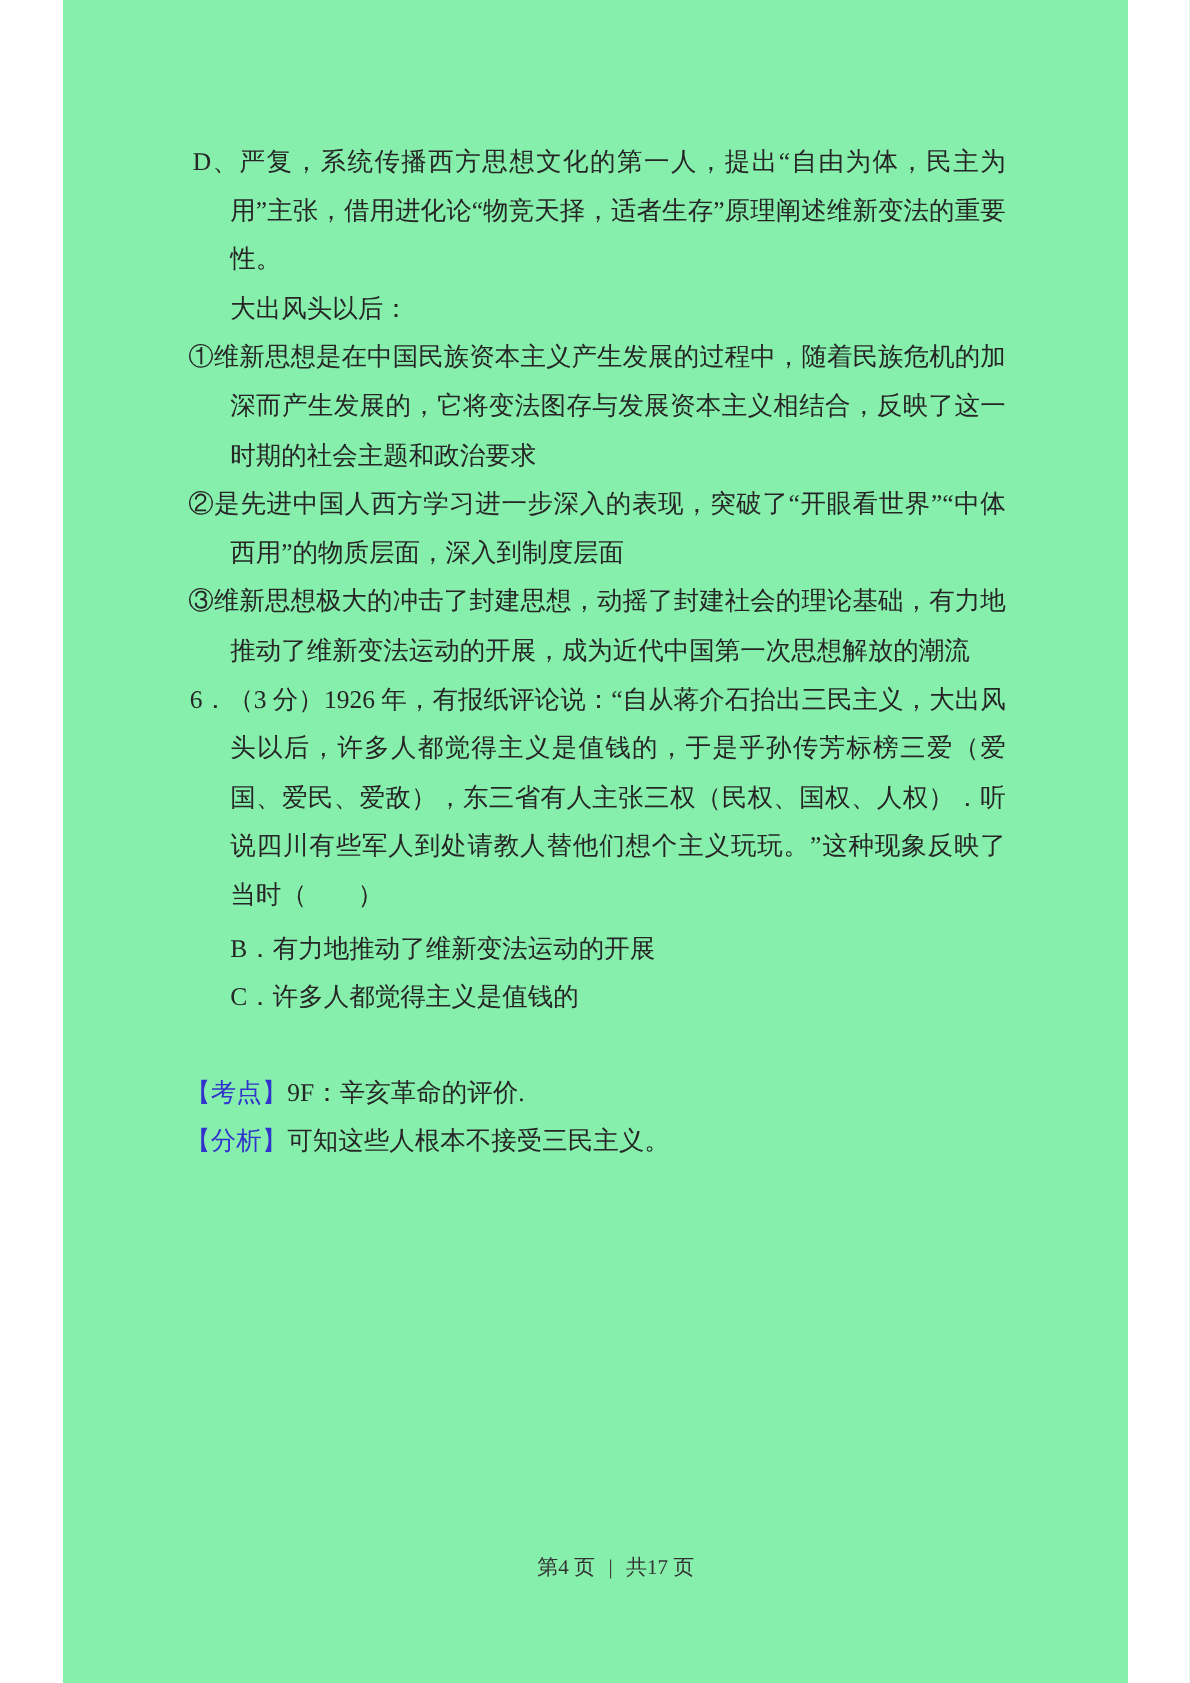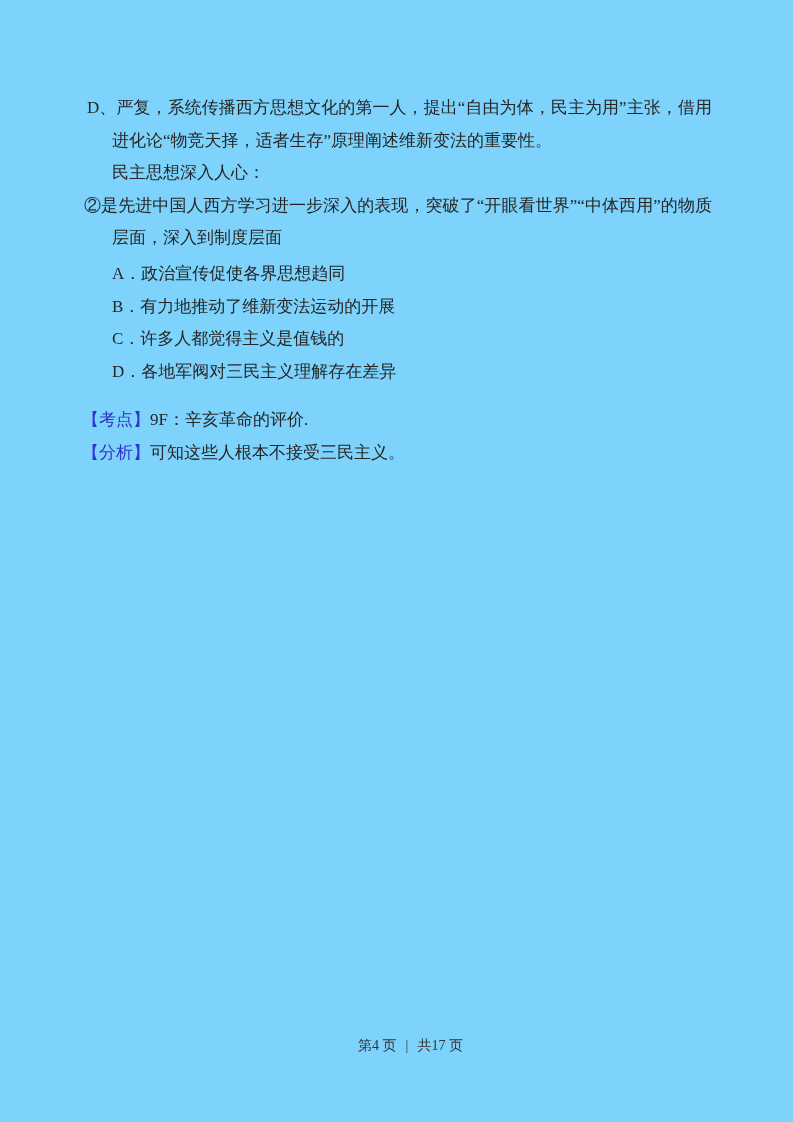--- a/index.html
+++ b/index.html
@@ -1,21 +1,21 @@
 <!DOCTYPE html>
 <html><head>
 <meta charset="utf-8">
 <style>
   html, body { margin: 0; padding: 0; background: #ffffff; }
   .page {
     position: relative;
-    width: 793px;
+    width: 710px;
     height: 1122px;
     margin: 0 auto;
-    background: #7dd3fc;
+    background: #86efac;
     font-family: "Liberation Serif", "DejaVu Serif", serif;
     font-size: 17px;
     line-height: 32.6px;
     color: #262626;
     overflow: hidden;
   }
   .content {
     position: absolute;
     top: 0;
     left: 112px;
@@ -30,21 +30,21 @@
   
   .p-flush  { margin-left: 0; }
   
   .p-point  { margin-left: 28px; text-indent: -28px; }
   
   .p-quest  { margin-top: 21px; margin-left: 33px; text-indent: -27px; }
   
   .options  { margin-top: 3px; }
   .p-opt    { margin-left: 33px; }
   
-  .annotations { margin-top: 16px; }
+  .annotations { margin-top: 31px; }
   .p-ann    { margin-left: 30px; text-indent: -30px; }
   .ann-label { color: #3232cc; }
 
   .footer {
     position: absolute;
     top: 1036px;
     left: 0;
     right: 0;
     text-align: center;
     font-size: 14px;
@@ -55,30 +55,31 @@
   .footer .sep { margin: 0 9px; }
 </style>
 </head>
 <body>
 
 <div class="page">
   <div class="content">
 
     <p class="p-optd">D、严复，系统传播西方思想文化的第一人，提出“自由为体，民主为用”主张，借用进化论“物竞天择，适者生存”原理阐述维新变法的重要性。</p>
 
-    <p class="p-flush">民主思想深入人心：</p>
+    <p class="p-flush">大出风头以后：</p>
 
+    <p class="p-point">①维新思想是在中国民族资本主义产生发展的过程中，随着民族危机的加深而产生发展的，它将变法图存与发展资本主义相结合，反映了这一时期的社会主题和政治要求</p>
     <p class="p-point">②是先进中国人西方学习进一步深入的表现，突破了“开眼看世界”“中体西用”的物质层面，深入到制度层面</p>
+    <p class="p-point">③维新思想极大的冲击了封建思想，动摇了封建社会的理论基础，有力地推动了维新变法运动的开展，成为近代中国第一次思想解放的潮流</p>
 
+    <p class="p-quest"><span>6．</span><span>（3 分）1926 年，有报纸评论说：“自从蒋介石抬出三民主义，大出风头以后，许多人都觉得主义是值钱的，于是乎孙传芳标榜三爱（爱国、爱民、爱敌），东三省有人主张三权（民权、国权、人权）．听说四川有些军人到处请教人替他们想个主义玩玩。”这种现象反映了当时（　　）</span></p>
 
     <div class="options">
-      <p class="p-opt">A．政治宣传促使各界思想趋同</p>
       <p class="p-opt">B．有力地推动了维新变法运动的开展</p>
       <p class="p-opt">C．许多人都觉得主义是值钱的</p>
-      <p class="p-opt">D．各地军阀对三民主义理解存在差异</p>
     </div>
 
     <div class="annotations">
       <p class="p-ann"><span class="ann-label">【考点】</span><span>9F：辛亥革命的评价.</span></p>
 
       <p class="p-ann"><span class="ann-label">【分析】</span><span>可知这些人根本不接受三民主义。</span></p>
 
     </div>
 
   </div>

